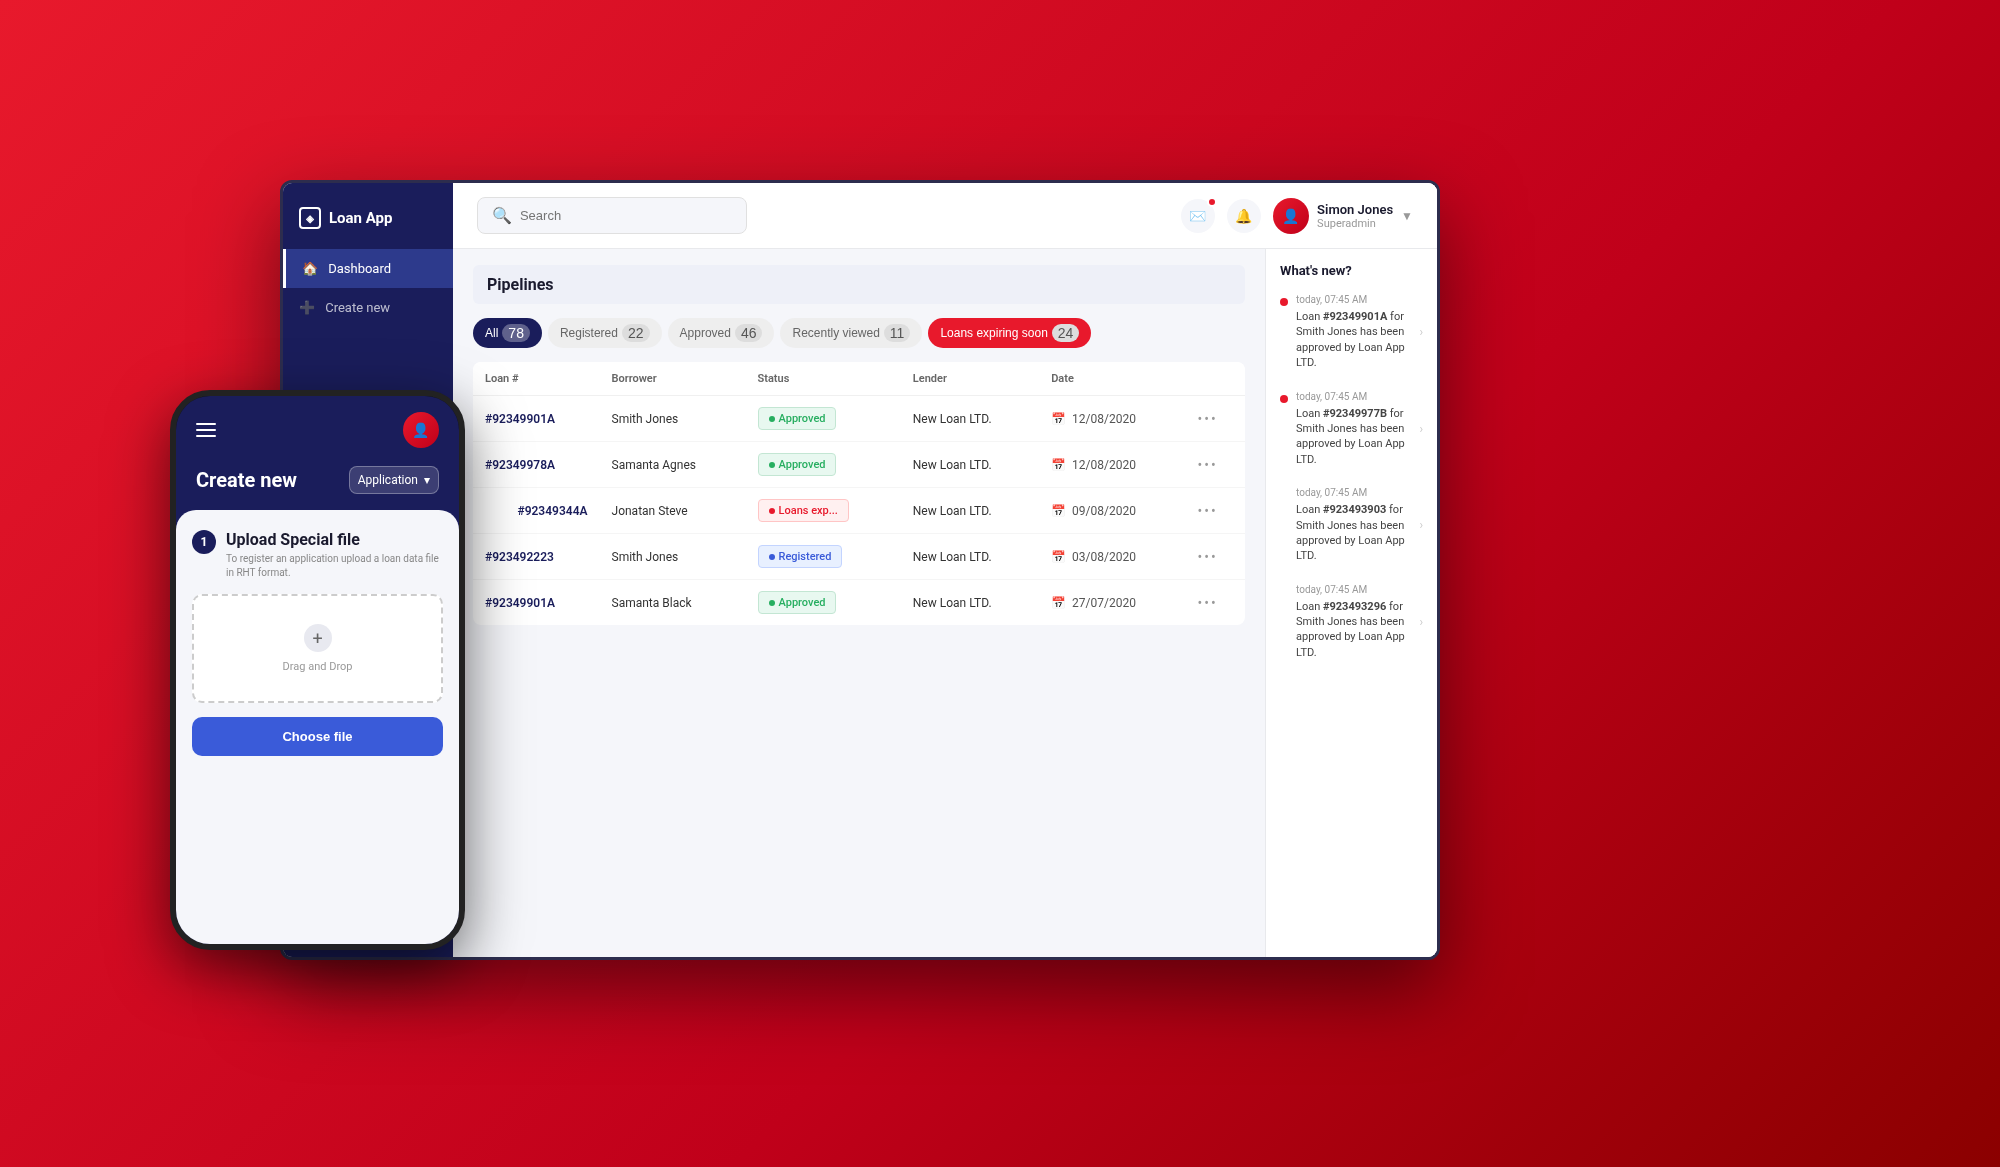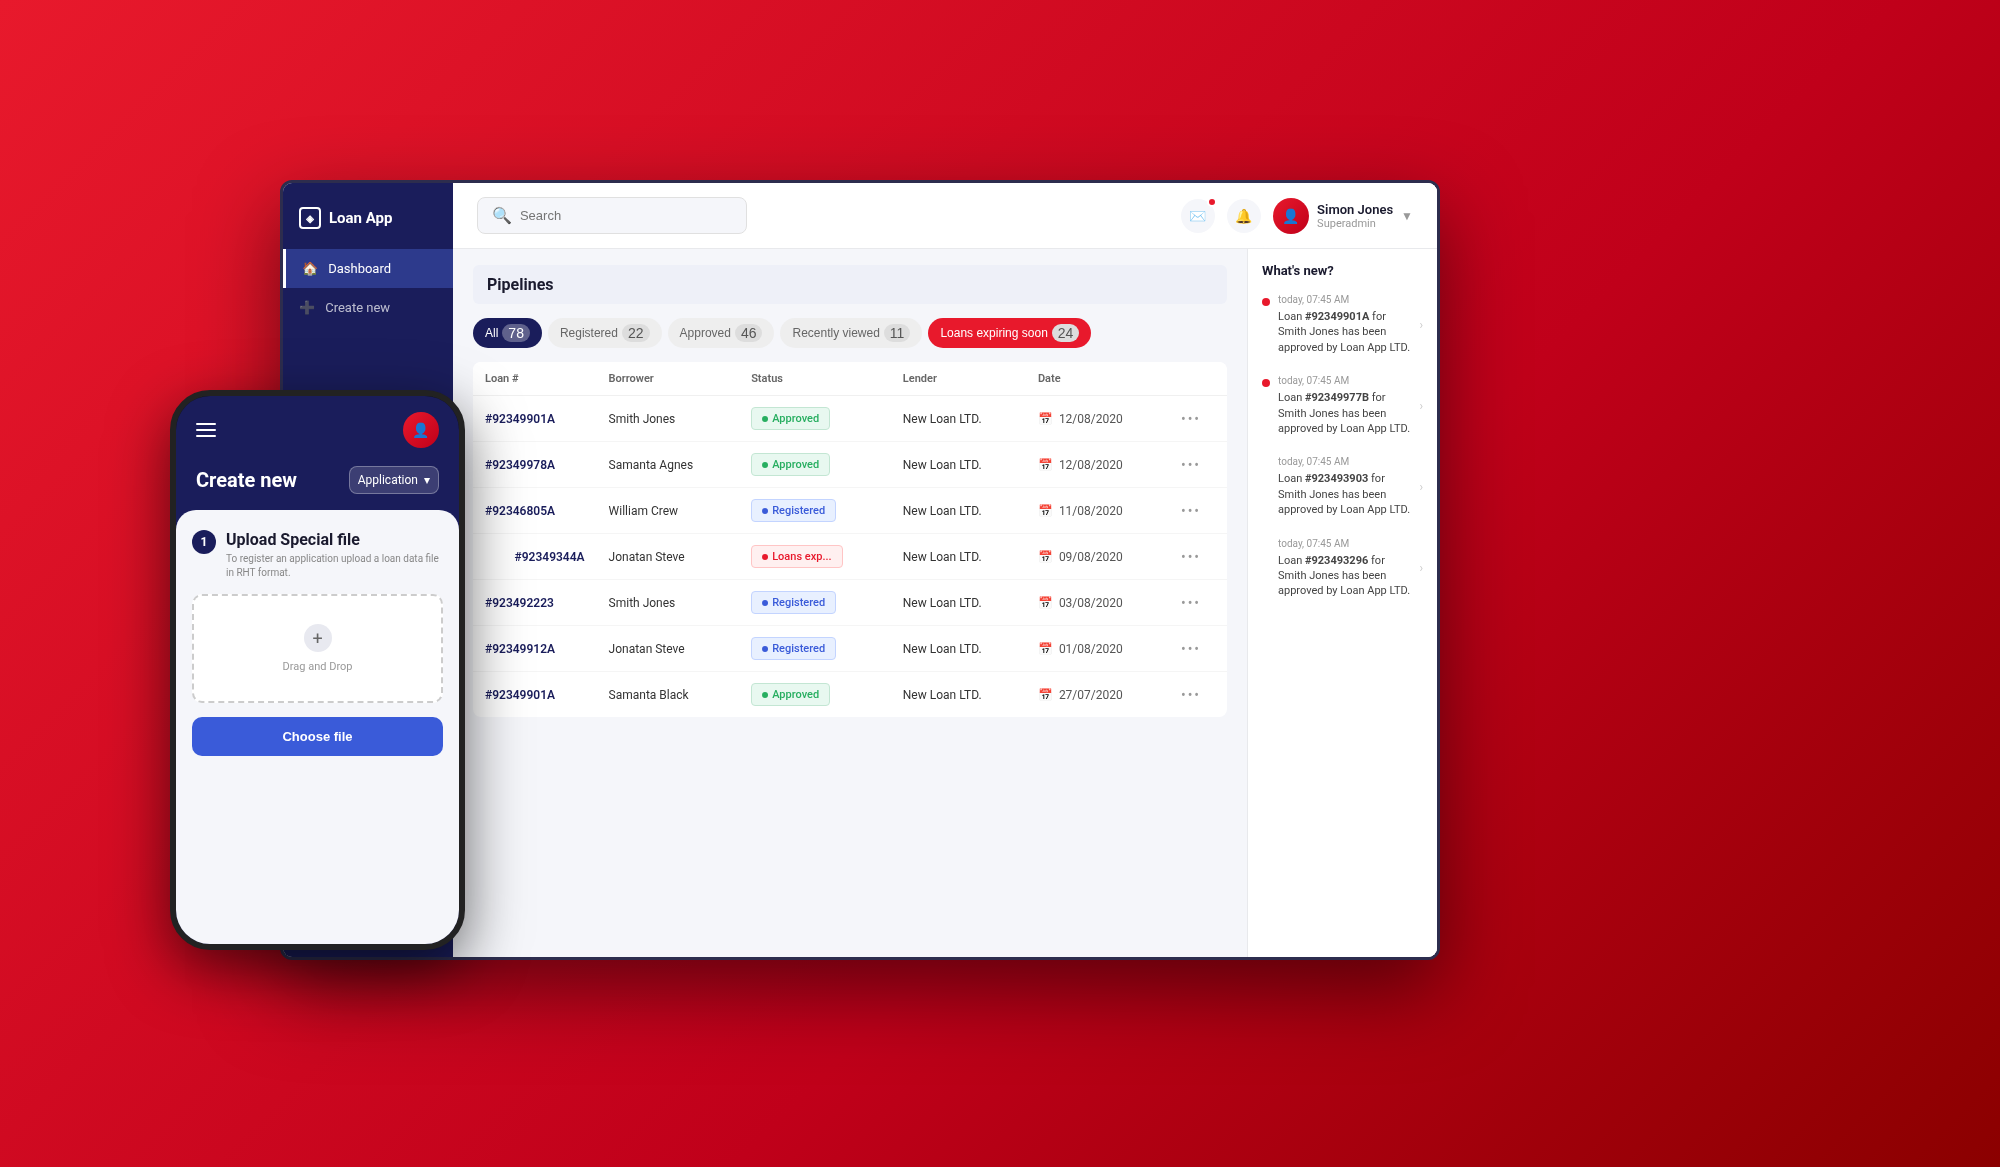--- a/index.html
+++ b/index.html
@@ -334,21 +334,21 @@
 
     .date-cell {
       display: flex;
       align-items: center;
       gap: 6px;
       color: #555;
     }
 
     
     .notifications-panel {
-      width: 190px;
+      width: 172px;
       background: #fff;
       border-left: 1px solid #e8e9ec;
       padding: 14px;
       overflow-y: auto;
       flex-shrink: 0;
     }
 
     .notif-title {
       font-size: 13px;
       font-weight: 700;
@@ -694,93 +694,53 @@
         <div class="date-cell">
           <span>📅</span>
           12/08/2020
         </div>
       </td>
       <td>
         <span class="more-btn">•••</span>
       </td>
     </tr>
                 <tr>
-      <td style="color:#1a1d5b;font-weight:600;">#92346805A</td>
-      <td>William Crew</td>
+      <td style="color:#1a1d5b;font-weight:600;text-align:right;">#92349344A</td>
+      <td>Jonatan Steve</td>
+      <td>
+        <span class="status-badge status-loans-exp">
+          <span class="dot dot-red"></span>
+          Loans exp...
+        </span>
+      </td>
+      <td>New Loan LTD.</td>
+      <td>
+        <div class="date-cell">
+          <span>📅</span>
+          09/08/2020
+        </div>
+      </td>
+      <td>
+        <span class="more-btn">•••</span>
+      </td>
+    </tr>
+                <tr>
+      <td style="color:#1a1d5b;font-weight:600;">#923492223</td>
+      <td>Smith Jones</td>
       <td>
         <span class="status-badge status-registered">
           <span class="dot dot-blue"></span>
           Registered
         </span>
       </td>
       <td>New Loan LTD.</td>
       <td>
         <div class="date-cell">
           <span>📅</span>
-          11/08/2020
-        </div>
-      </td>
-      <td>
-        <span class="more-btn">•••</span>
-      </td>
-    </tr>
-                <tr>
-      <td style="color:#1a1d5b;font-weight:600;text-align:right;">#92349344A</td>
-      <td>Jonatan Steve</td>
-      <td>
-        <span class="status-badge status-loans-exp">
-          <span class="dot dot-red"></span>
-          Loans exp...
-        </span>
-      </td>
-      <td>New Loan LTD.</td>
-      <td>
-        <div class="date-cell">
-          <span>📅</span>
-          09/08/2020
-        </div>
-      </td>
-      <td>
-        <span class="more-btn">•••</span>
-      </td>
-    </tr>
-                <tr>
-      <td style="color:#1a1d5b;font-weight:600;">#923492223</td>
-      <td>Smith Jones</td>
-      <td>
-        <span class="status-badge status-registered">
-          <span class="dot dot-blue"></span>
-          Registered
-        </span>
-      </td>
-      <td>New Loan LTD.</td>
-      <td>
-        <div class="date-cell">
-          <span>📅</span>
           03/08/2020
-        </div>
-      </td>
-      <td>
-        <span class="more-btn">•••</span>
-      </td>
-    </tr>
-                <tr>
-      <td style="color:#1a1d5b;font-weight:600;">#92349912A</td>
-      <td>Jonatan Steve</td>
-      <td>
-        <span class="status-badge status-registered">
-          <span class="dot dot-blue"></span>
-          Registered
-        </span>
-      </td>
-      <td>New Loan LTD.</td>
-      <td>
-        <div class="date-cell">
-          <span>📅</span>
-          01/08/2020
         </div>
       </td>
       <td>
         <span class="more-btn">•••</span>
       </td>
     </tr>
                 <tr>
       <td style="color:#1a1d5b;font-weight:600;">#92349901A</td>
       <td>Samanta Black</td>
       <td>

